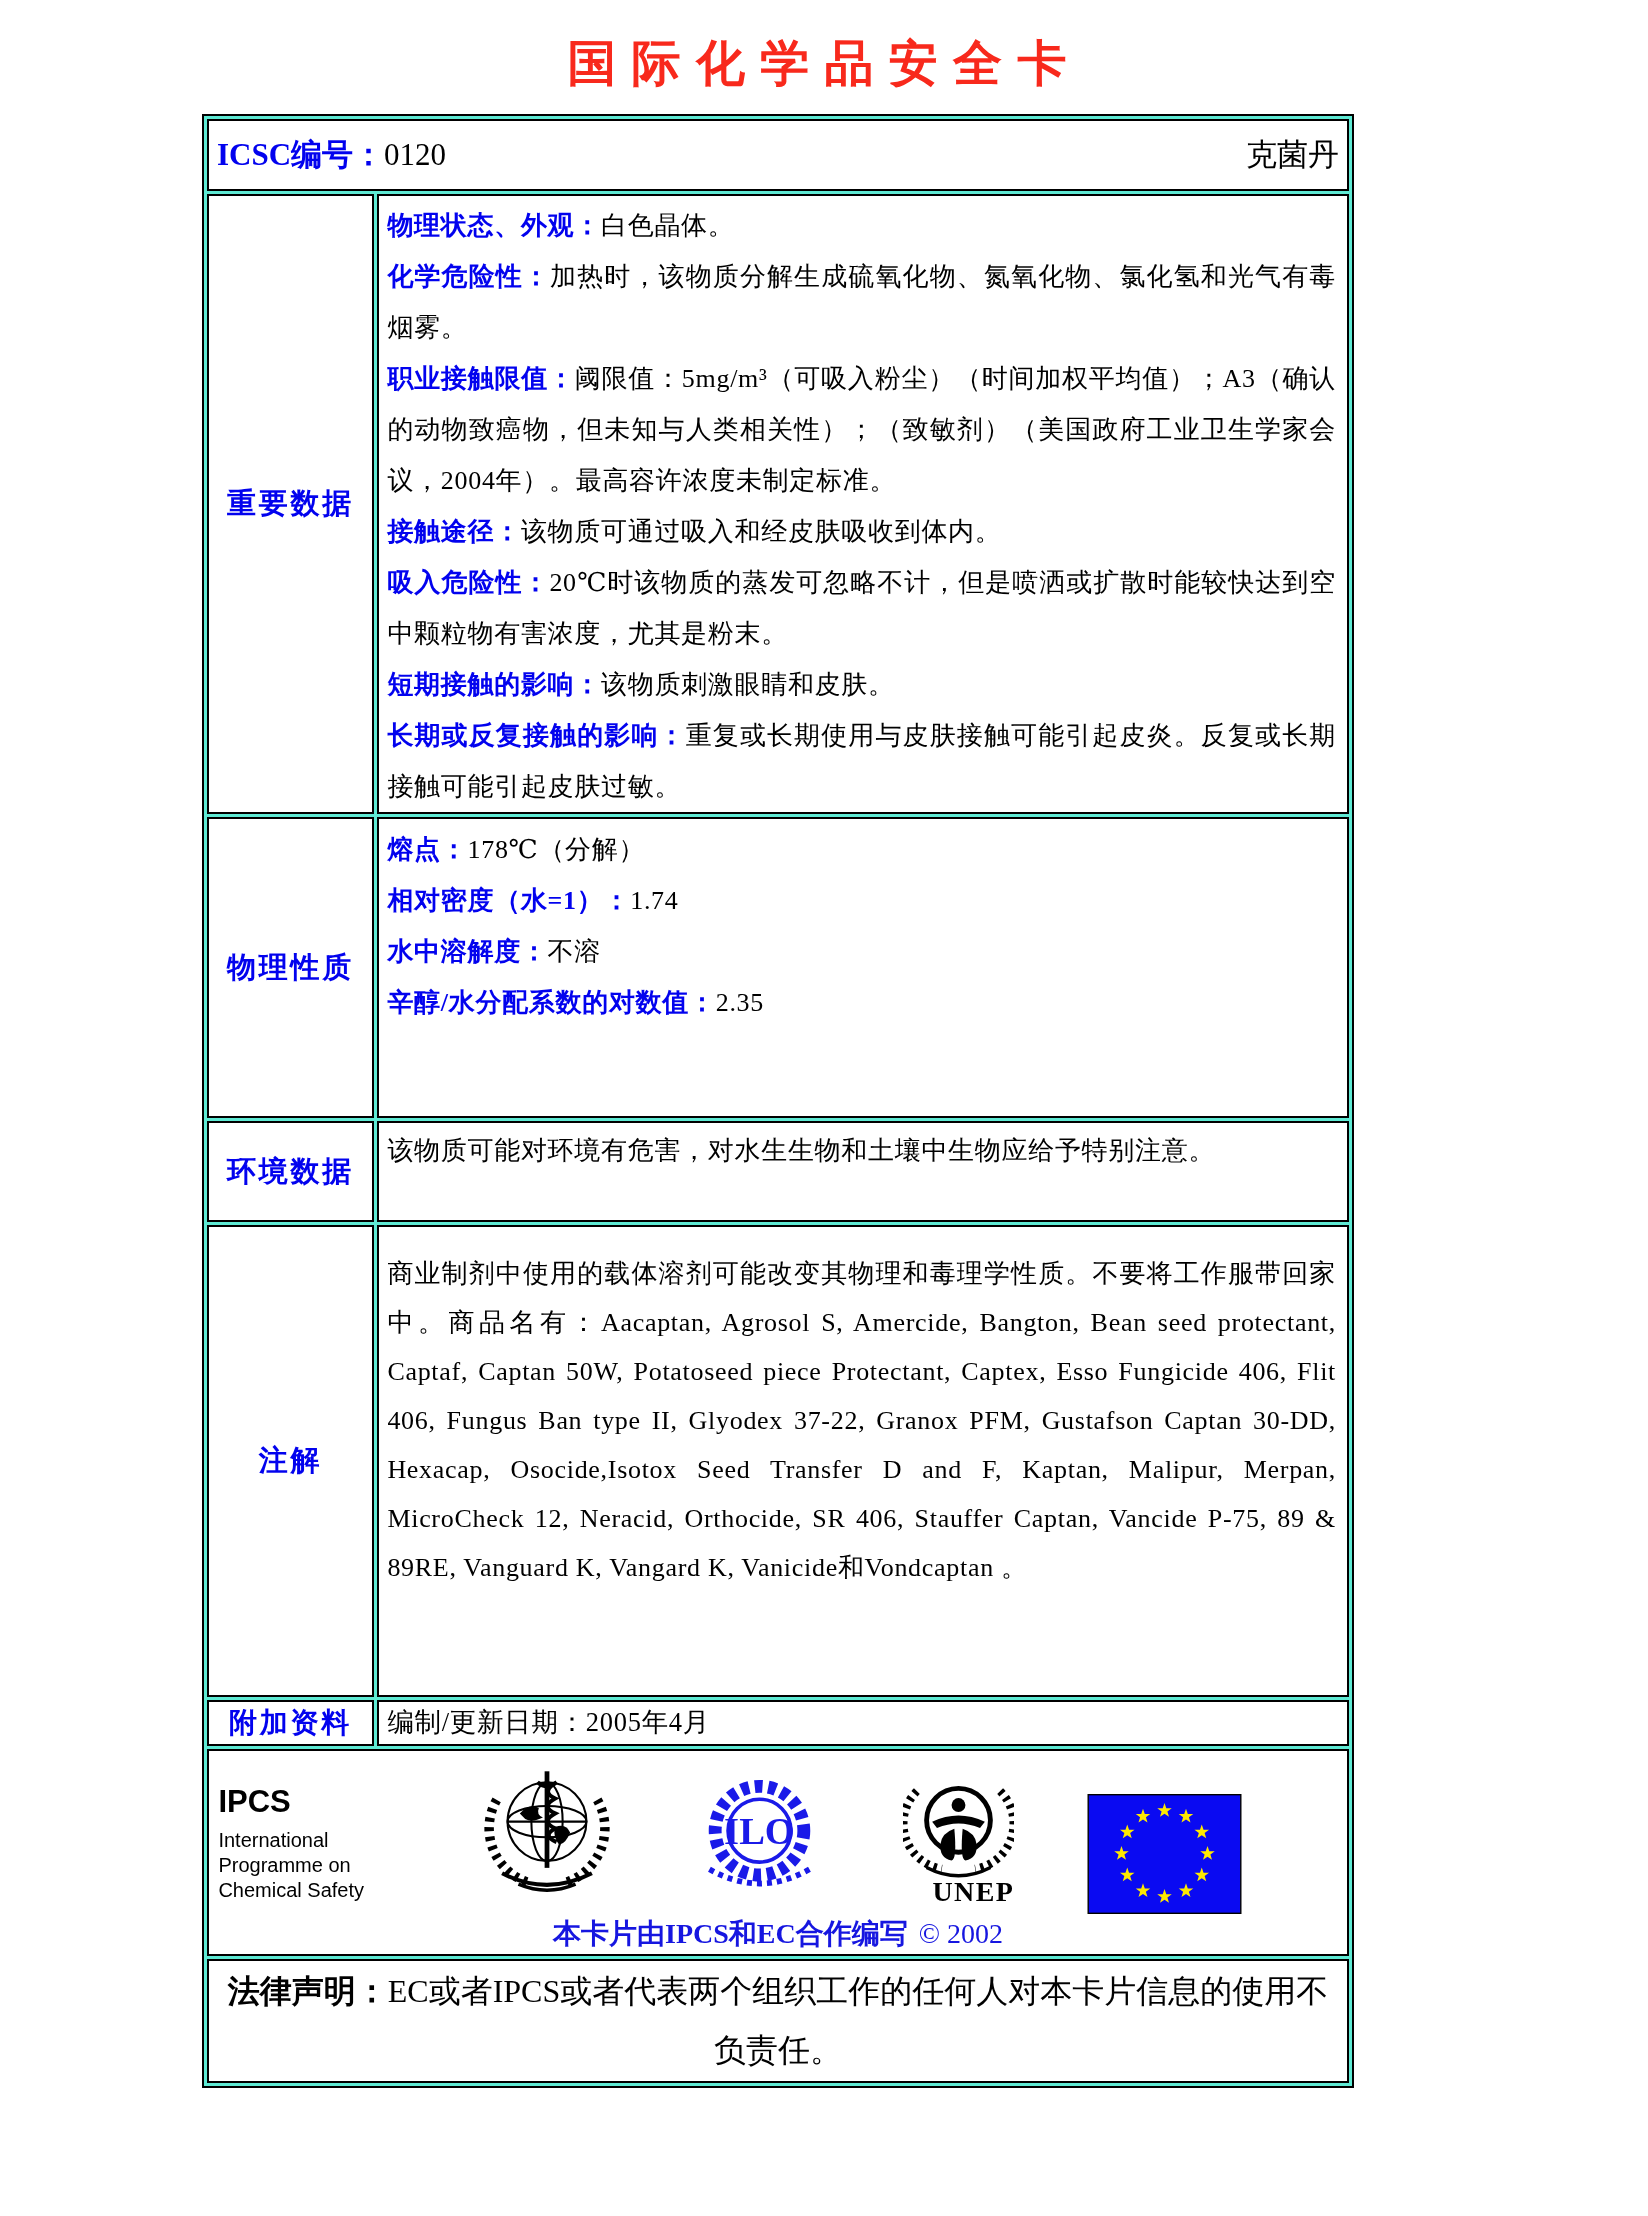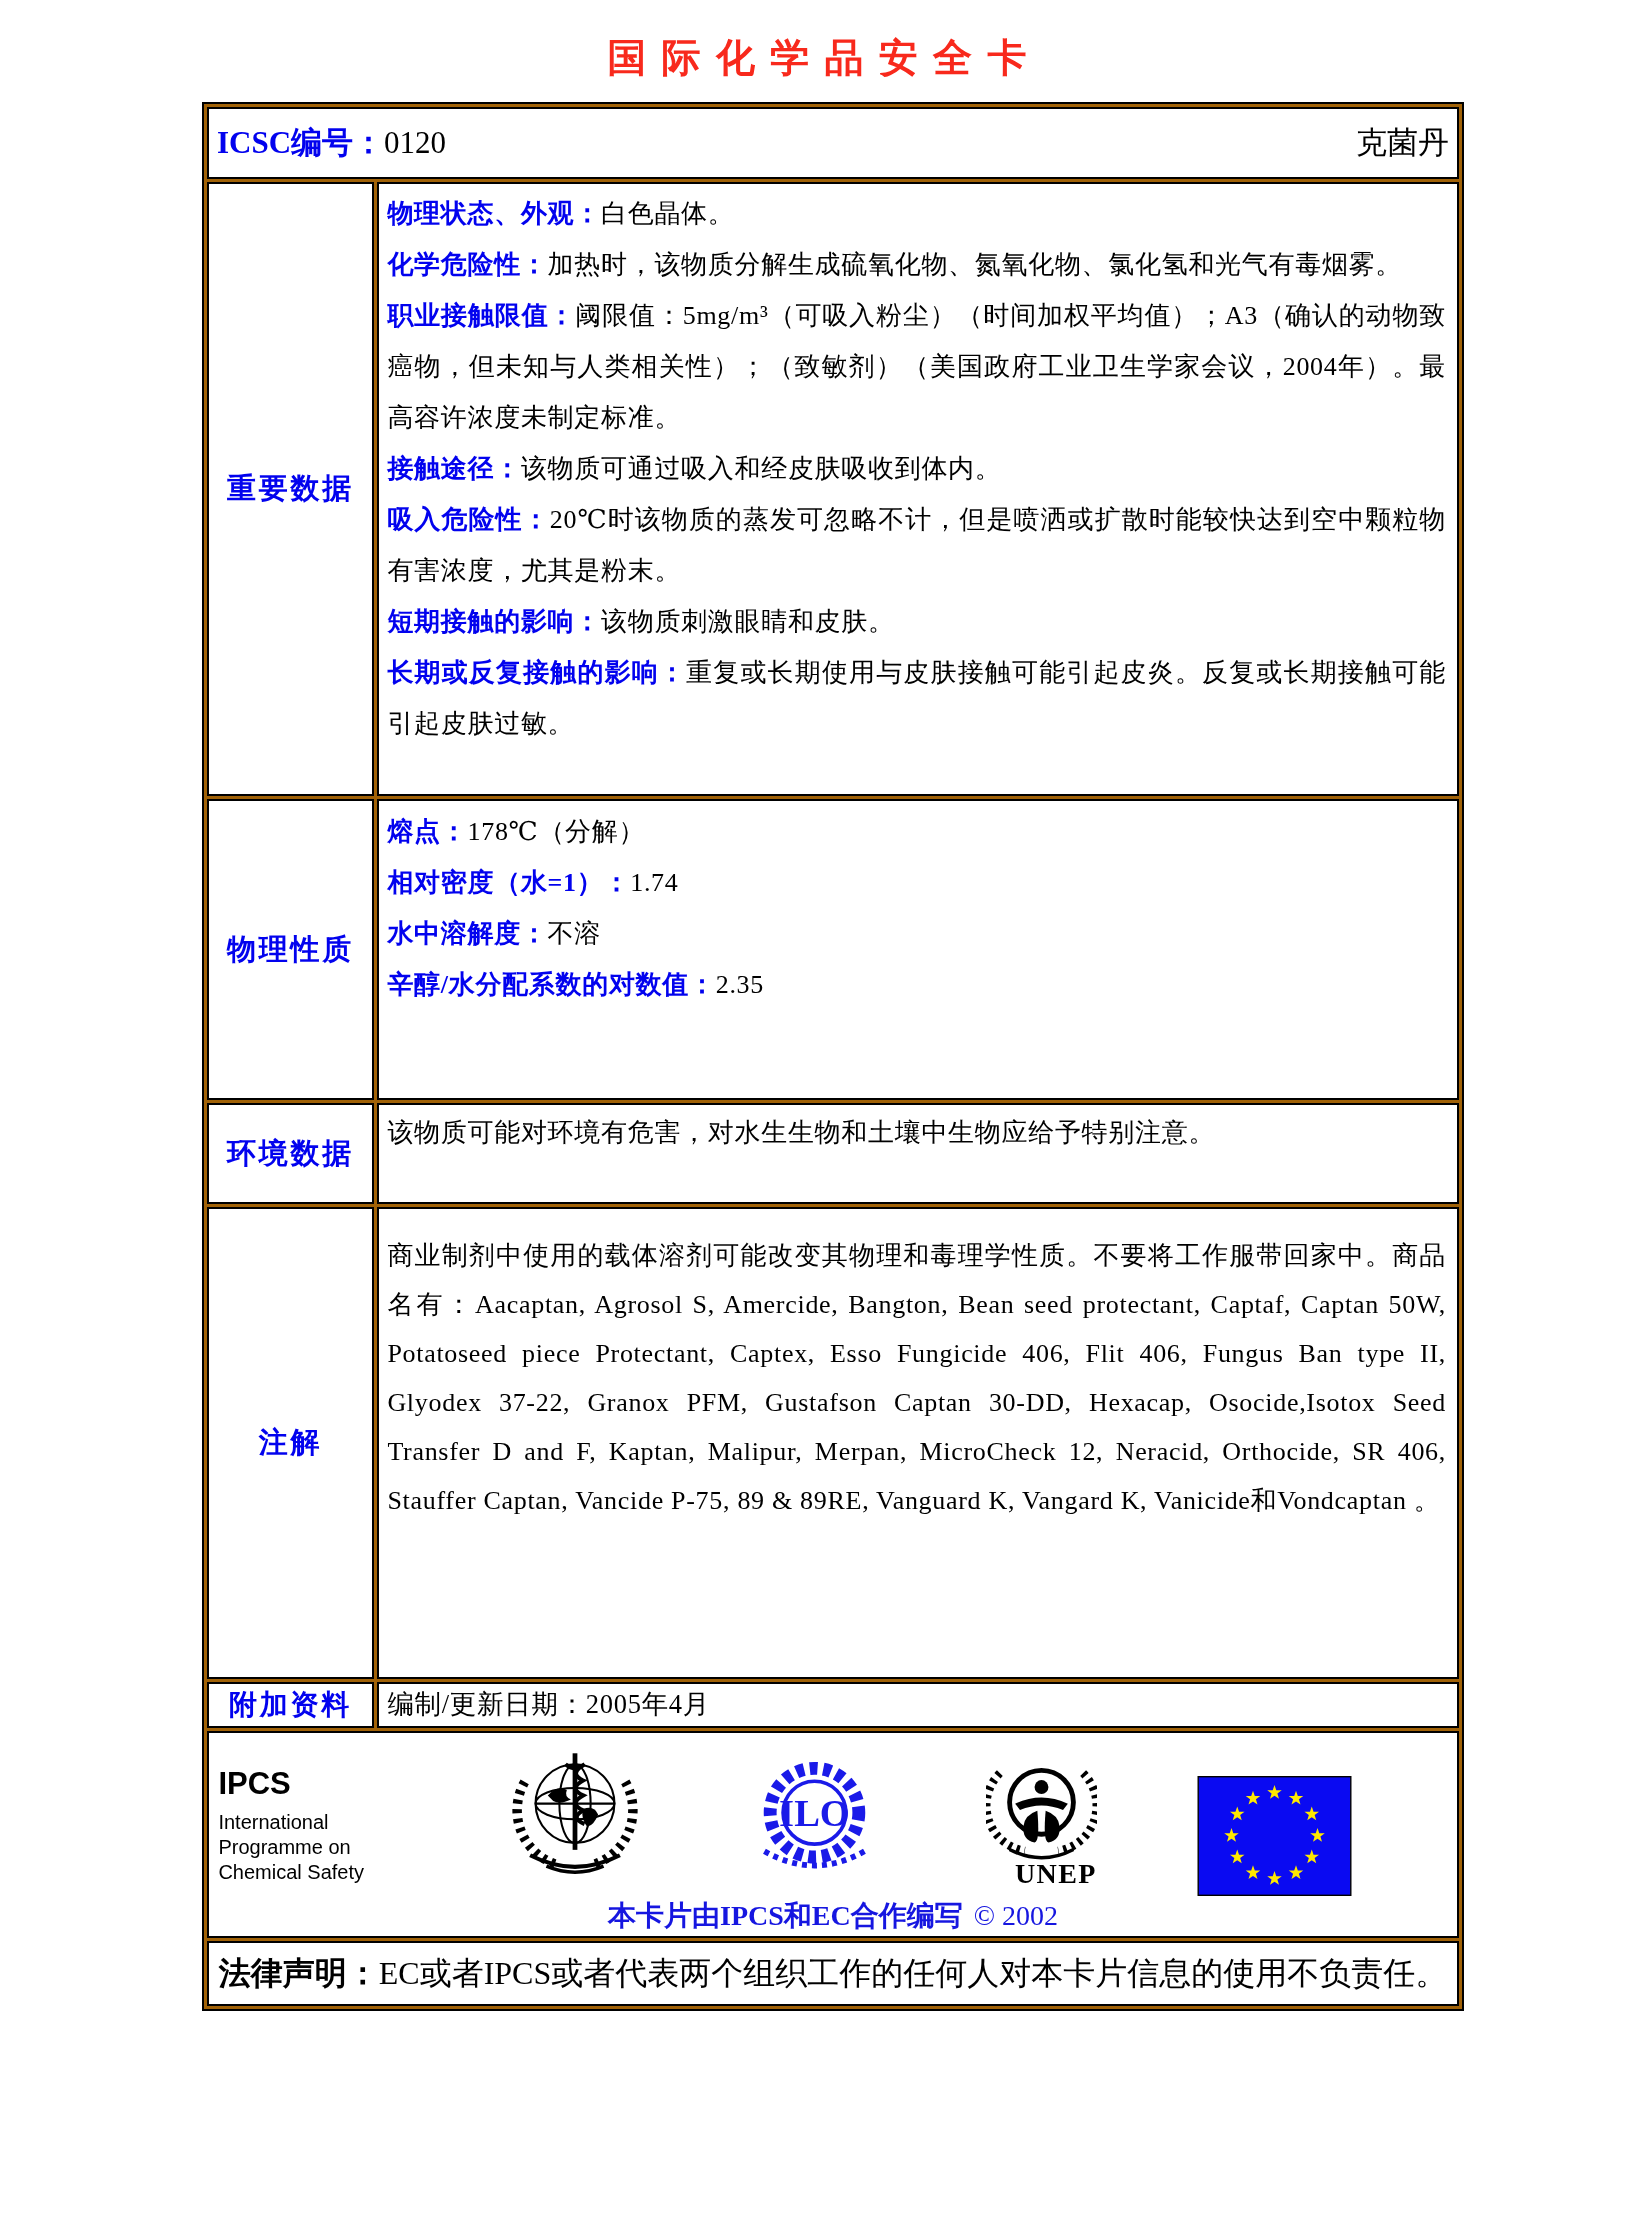--- a/index.html
+++ b/index.html
@@ -3,26 +3,26 @@
 <meta charset="utf-8">
 <style>
   html,body{margin:0;padding:0;}
   body{
     width:1649px;height:2216px;background:#ffffff;color:#000;
     font-family:"Liberation Serif","DejaVu Serif",serif;
     position:relative;overflow:hidden;
   }
   .title{
     margin:31px 0 0 0;text-align:center;
-    font-size:39px;font-weight:bold;color:#F8291C;
+    font-size:49px;font-weight:bold;color:#F8291C;
     letter-spacing:15.3px;font-family:"DejaVu Serif","Liberation Serif",serif;
   }
   table.card{
-    table-layout:fixed;margin:16.7px 0 0 202px;width:1262px;
-    border:2.8px solid #000;border-collapse:separate;border-spacing:3.5px;background:#a16207;
+    table-layout:fixed;margin:16.7px 0 0 202px;width:1152px;
+    border:2.8px solid #000;border-collapse:separate;border-spacing:3.5px;background:#5eead4;
   }
   col.c1{width:167px;}
   td{border:2.8px solid #000;vertical-align:top;background:#fff;overflow:hidden;}
   td.lblcell{vertical-align:middle;text-align:center;}
   td.lblcell span{color:#0202EE;font-weight:bold;font-size:29px;letter-spacing:2.8px;}
   td.content{padding:0 11px 0 8.4px;font-size:26px;text-align:justify;letter-spacing:0.7px;margin-top:32px;}
   p{margin:0;}
   .lbl{color:#0202EE;font-weight:bold;}
   .bold{font-weight:bold;}
   .r-header td{height:66px;}

